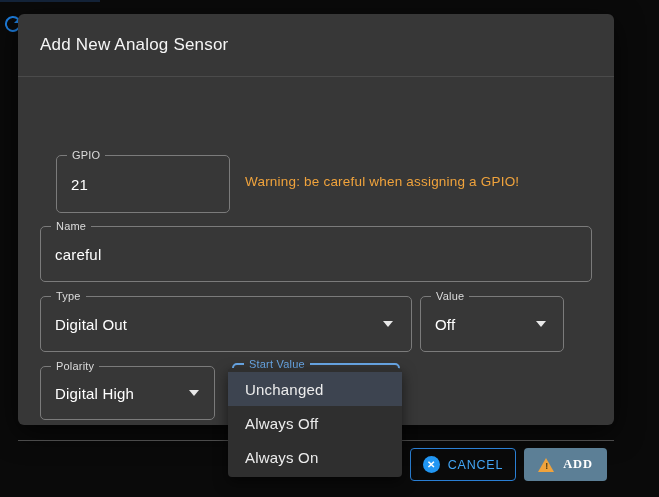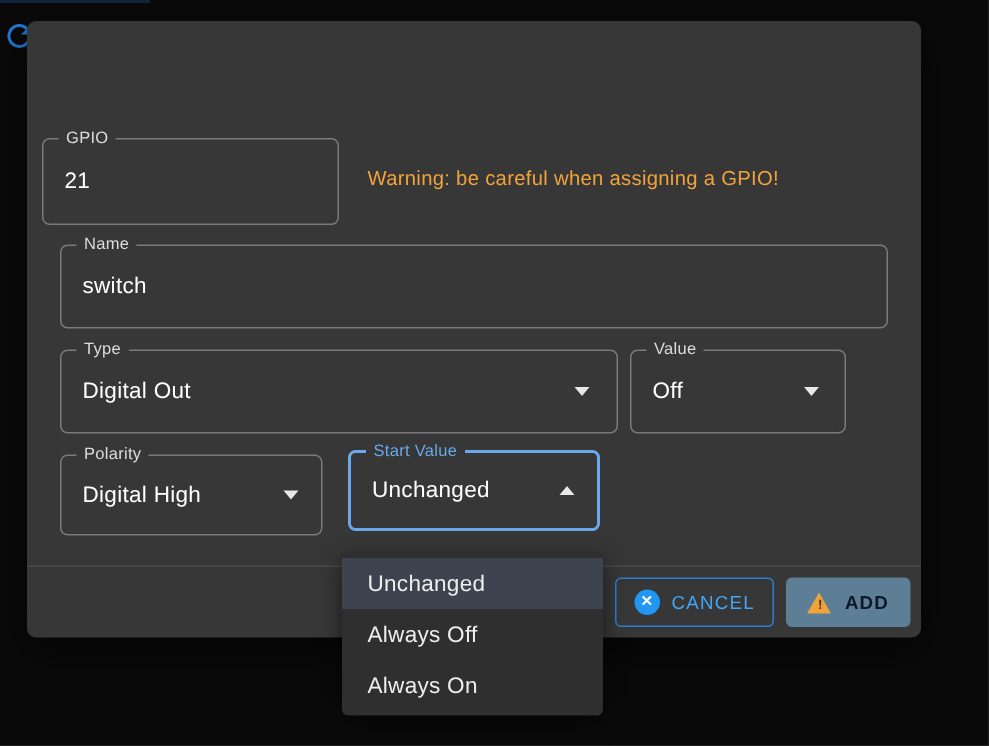--- a/index.html
+++ b/index.html
@@ -62,21 +62,21 @@
     display:flex; align-items:center; justify-content:center; gap:8px; cursor:pointer;
   }
   .btn-cancel { left:392px; width:106px; border:1px solid #2a7fd4; background:transparent; }
   .btn-cancel .btn-label { color:#42a5f5; font-size:12.5px; font-weight:normal; letter-spacing:0.8px; }
   .cancel-circle {
     width:17px; height:17px; border-radius:50%; background:#2196f3;
     display:flex; align-items:center; justify-content:center;
     color:#fff; font-size:10px; font-weight:bold; line-height:1;
   }
   .btn-add { left:506px; width:83px; background:#5c7f96; }
-  .btn-add .btn-label { color:#0f172a; font-size:12.5px; font-weight:bold; letter-spacing:0.8px; }
+  .btn-add .btn-label { color:#ffffff; font-size:12.5px; font-weight:bold; letter-spacing:0.8px;font-family:Liberation Serif, serif; }
   .warn-tri-wrap { position:relative; width:17px; height:15px; }
   .warn-tri {
     position:absolute; left:0; top:1px; width:0; height:0;
     border-left:8.5px solid transparent; border-right:8.5px solid transparent;
     border-bottom:14px solid #f0a33c;
   }
   .warn-tri-excl {
     position:absolute; left:0; top:5px; width:17px; text-align:center;
     color:#4c3a12; font-size:9px; font-weight:bold; line-height:1;
   }
@@ -96,32 +96,35 @@
 </style>
 </head>
 <body>
 
 <div class="bg-toolbar-line"></div>
 <svg class="bg-refresh" viewBox="0 0 24 24">
   <path d="M17.65 6.35A8 8 0 1 0 19.7 14h-2.1a6 6 0 1 1-1.4-6.2L13 11h7V4l-2.35 2.35z" fill="#1e7fe0"></path>
 </svg>
 
 <div class="dialog">
+  <div class="dialog-header">
+    <div class="dialog-title">Add New Analog Sensor</div>
+  </div>
 
   <div class="dialog-body">
 
-    <div class="field" style="left:10px; top:78px; width:198px; height:58px;text-decoration:underline;">
+    <div class="field" style="left:38px; top:78px; width:174px; height:58px;text-decoration:underline;">
       <span class="flabel">GPIO</span>
       <span class="fvalue">21</span>
     </div>
     <div class="warning-text">Warning: be careful when assigning a GPIO!</div>
 
     <div class="field" style="left:22px; top:149px; width:552px; height:56px;">
       <span class="flabel">Name</span>
-      <span class="fvalue">switch</span>
+      <span class="fvalue">careful</span>
     </div>
 
     <div class="field" style="left:22px; top:219px; width:372px; height:56px;">
       <span class="flabel">Type</span>
       <span class="fvalue">Digital Out</span>
       <span class="caret-down" style="right:18px;"></span>
     </div>
 
     <div class="field" style="left:402px; top:219px; width:144px; height:56px;">
       <span class="flabel">Value</span>

